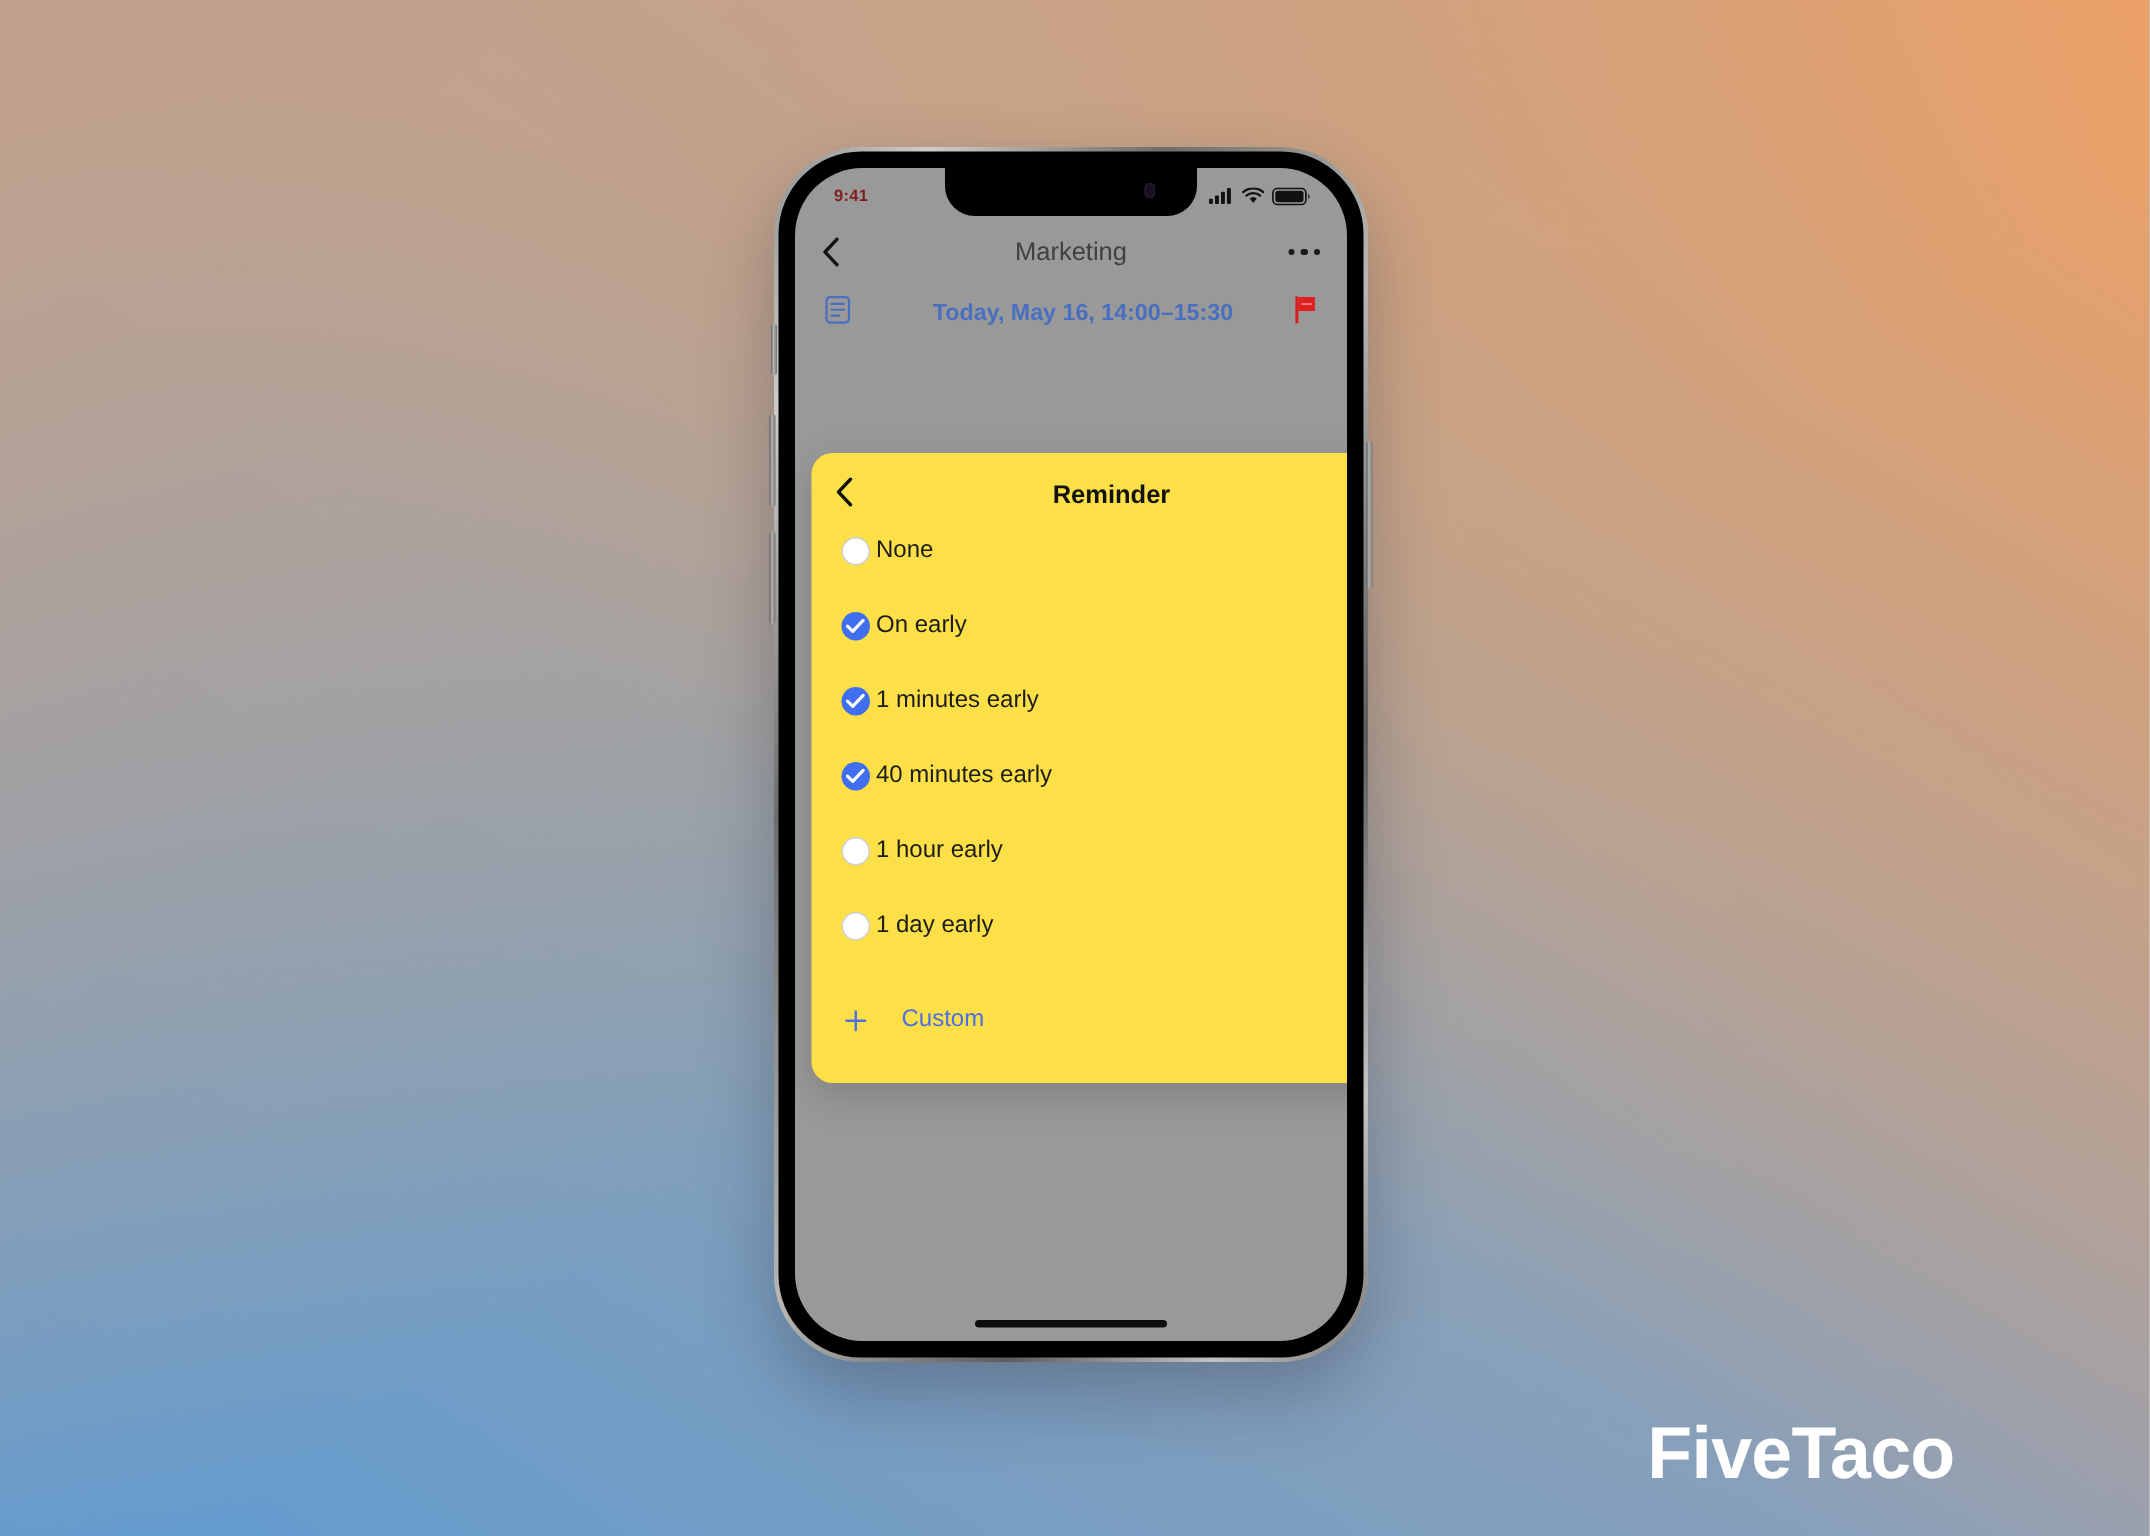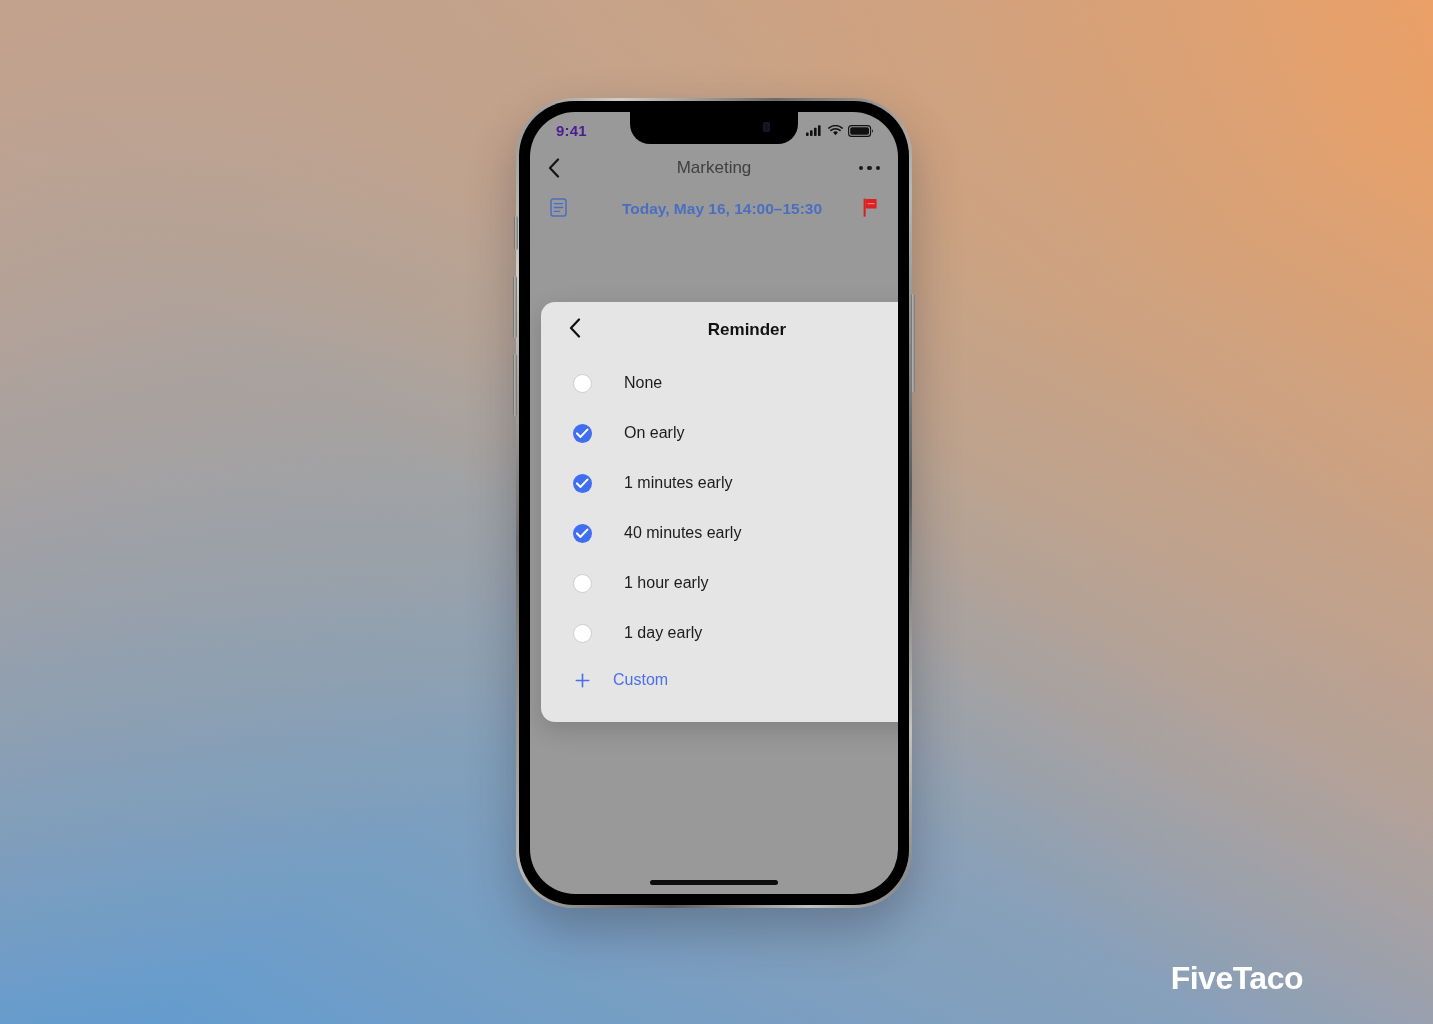--- a/index.html
+++ b/index.html
@@ -29,21 +29,21 @@
       linear-gradient(to top right,    rgba(94,155,211,1) 0%, rgba(94,155,211,0) 60%),
       linear-gradient(to top left,     rgba(148,161,181,1) 0%, rgba(148,161,181,0) 58%);
   }
 
   
   #watermark {
     position: absolute;
     right: 130px;
     bottom: 27px;
     color: #ffffff;
-    font-size: 32px;
+    font-size: 49px;
     font-weight: bold;
     letter-spacing: -0.5px;
     font-family: "Liberation Sans", sans-serif;
     text-align: center;
   }
 
   
   #phone {
     position: absolute;
     left: 516px;
@@ -114,23 +114,23 @@
   .statusbar {
     position: relative;
     height: 34px;
     display: flex;
     align-items: center;
     justify-content: space-between;
     padding: 0 24px 0 26px;
     z-index: 10;
   }
   .sb-time {
-    font-size: 15px;
+    font-size: 11px;
     font-weight: bold;
-    color: #4c1d95;
+    color: #7f1d1d;
     letter-spacing: 0.2px;
     padding-top: 3px;
   }
   .sb-icons {
     display: flex;
     align-items: center;
     gap: 5px;
     padding-top: 3px;
   }
 
@@ -188,23 +188,23 @@
   }
   .doc-icon { z-index: 3; }
   .flag-icon { margin-left: auto; z-index: 3; }
 
   
   .card {
     position: absolute;
     left: 11px;
     top: 190px;
     width: 400px;
-    background: #e5e5e5;
+    background: #fde047;
     border-radius: 14px;
-    padding: 0 0 20px 12px;
+    padding: 0 0 20px 0;
     box-shadow: 0 8px 26px rgba(0,0,0,0.16);
   }
 
   .card-head {
     height: 56px;
     display: flex;
     align-items: center;
     padding: 0 16px;
     position: relative;
   }
@@ -215,24 +215,23 @@
     font-size: 17px;
     font-weight: bold;
     color: #121212;
   }
   .card-back { z-index: 3; }
 
   .opt-list { padding: 0 0 0 0; }
 
   .opt-row {
     display: flex;
-    align-items: center;
     height: 50px;
     padding: 0 20px;
-    gap: 32px;
+    gap: 4px;
   }
   .opt-label {
     font-size: 16px;
     color: #1c1c1c;
   }
 
   .cbx {
     width: 19px;
     height: 19px;
     border-radius: 50%;

